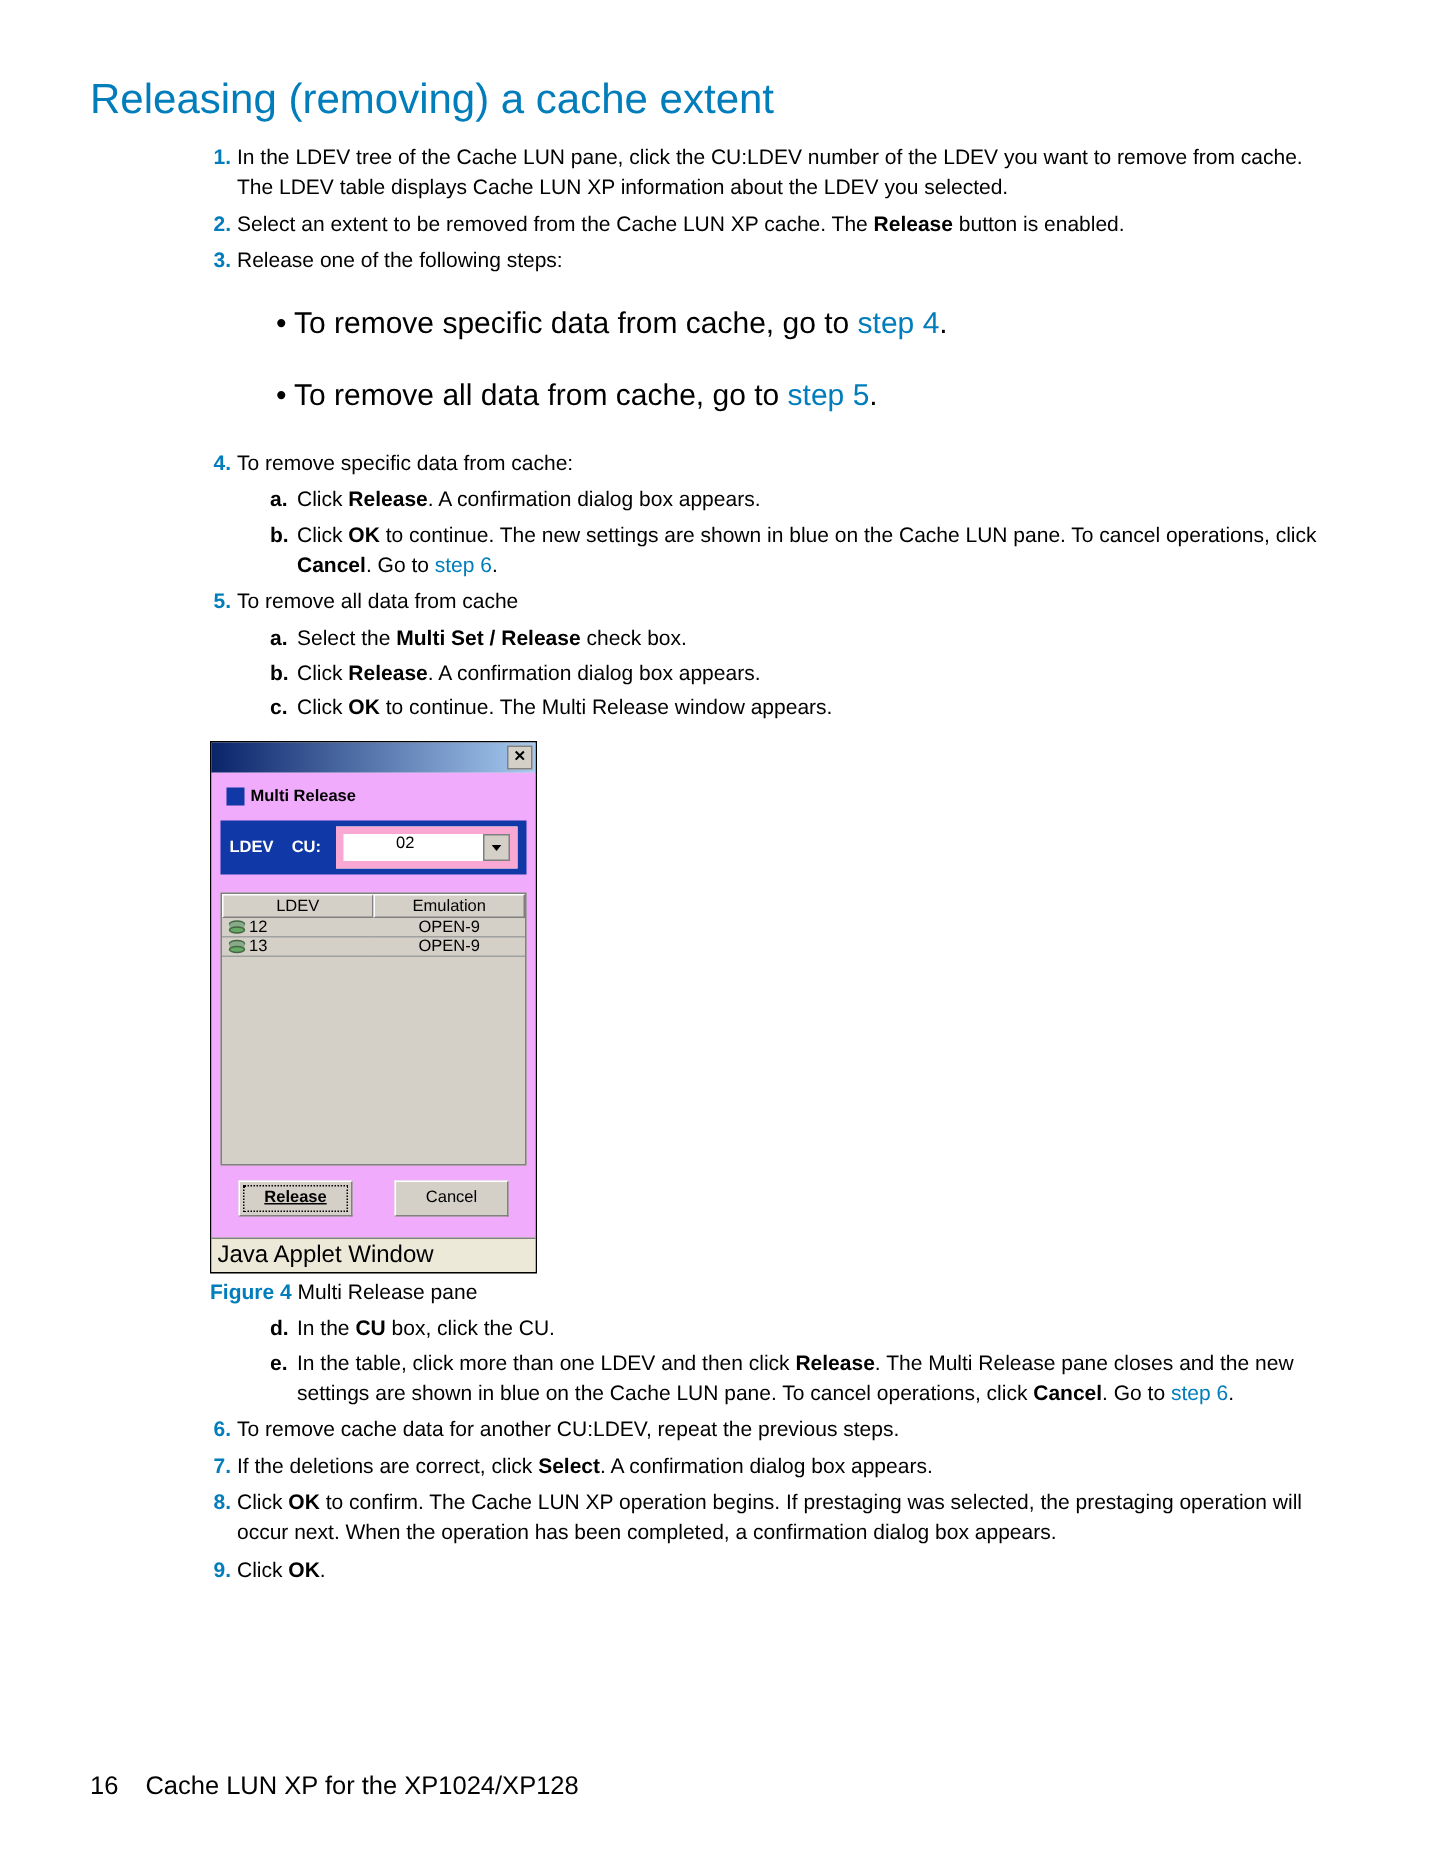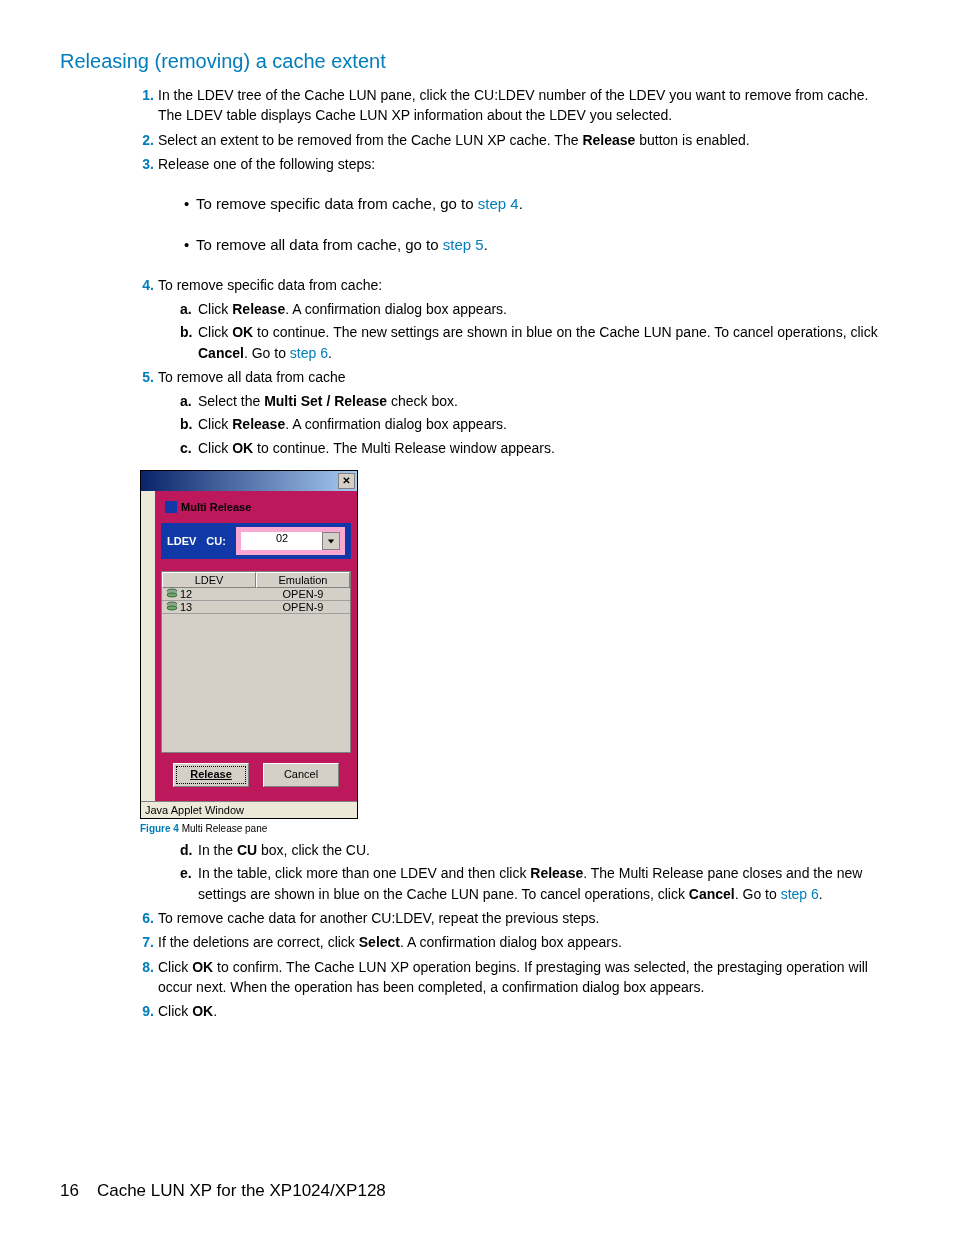--- a/index.html
+++ b/index.html
@@ -13,21 +13,21 @@
     box-sizing:border-box;
     position:relative;
   }
   .page {
     padding:50px 60px 40px 60px;
     box-sizing:border-box;
   }
   h1.title {
     color:#007dba;
     font-weight:300;
-    font-size:20px;
+    font-size:28px;
     margin:0 0 12px 0;
     font-family: Arial, Helvetica, sans-serif;
   }
   ol.main-list, ol.sub-list {
     margin:0;
     padding:0;
     list-style:none;
   }
   ol.main-list > li {
     padding-left:18px;
@@ -47,21 +47,21 @@
   }
   ul.bullets {
     list-style:none;
     margin:4px 0 4px 26px;
     padding:0;
   }
   ul.bullets li {
     position:relative;
     padding-left:12px;
     margin:19px 0;
-    font-size:15px;
+    font-size:20px;
     line-height:1.45;
   }
   ul.bullets li::before {
     content:"•";
     position:absolute;
     left:0;
     top:0;
   }
   ol.sub-list {
     margin:4px 0 4px 22px;
@@ -112,23 +112,22 @@
     background:#d4d0c8;
     border:1px solid #808080;
     text-align:center;
     font-family:Arial,sans-serif;
     font-size:10px;
     line-height:13px;
     font-weight:bold;
     color:#000;
   }
   .dialog-body {
-    background:#be185d;
+    background:#f0abfc;
     padding:8px 6px 4px 6px;
-    margin-left:14px;
   }
   .heading-row {
     display:flex;
     align-items:center;
     gap:4px;
     padding:2px 4px 10px 4px;
     font-weight:bold;
     color:#000;
   }
   .blue-sq {
@@ -198,20 +197,21 @@
   .col-emu { width:50%; }
   .table-row {
     display:flex;
     background:#d4d0c8;
   }
   .table-row div {
     border-bottom:1px solid #a0a0a0;
     padding:0px 4px;
     box-sizing:border-box;
     display:flex;
+    align-items:center;
     gap:2px;
   }
   .disk-icon {
     width:12px;
     height:10px;
     display:inline-block;
   }
   .disk-icon svg { width:12px; height:10px; }
   .btn-row {
     display:flex;
@@ -232,25 +232,25 @@
   }
   .win-btn.focused {
     outline:1px dotted #000;
     outline-offset:-4px;
     font-weight:bold;
     text-decoration:underline;
   }
   .java-footer {
     border-top:1px solid #808080;
     padding:2px 4px;
-    font-size:11px;
+    font-size:16px;
     background:#ece9d8;
   }
   .figure-caption {
-    font-size:10px;
+    font-size:14px;
     margin:4px 0 6px 0;
   }
   .figure-caption .fig-label {
     color:#007dba;
     font-weight:bold;
   }
   .page-footer {
     position:absolute;
     bottom:34px;
     left:60px;

